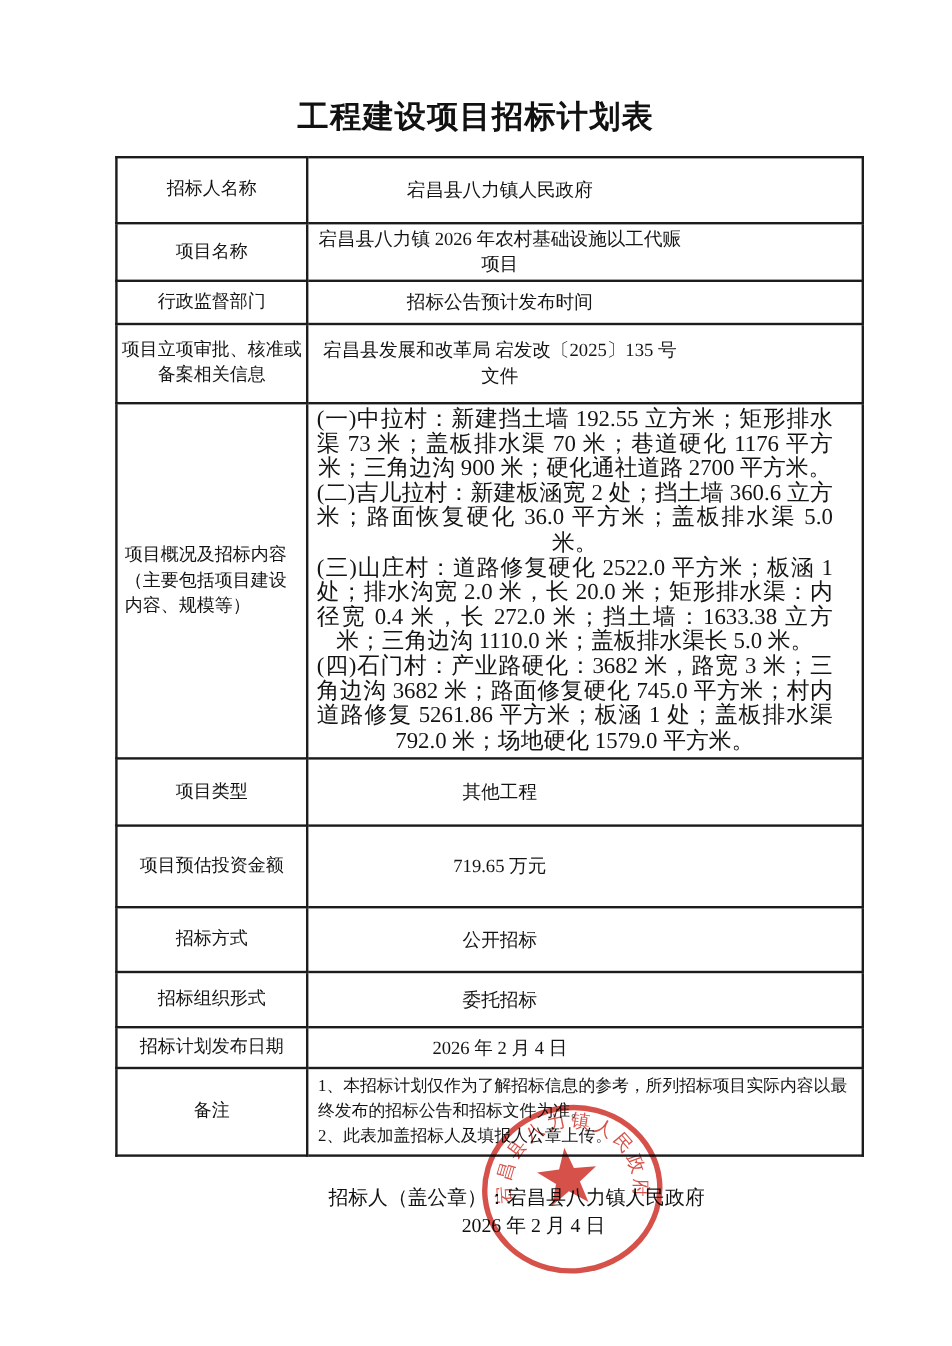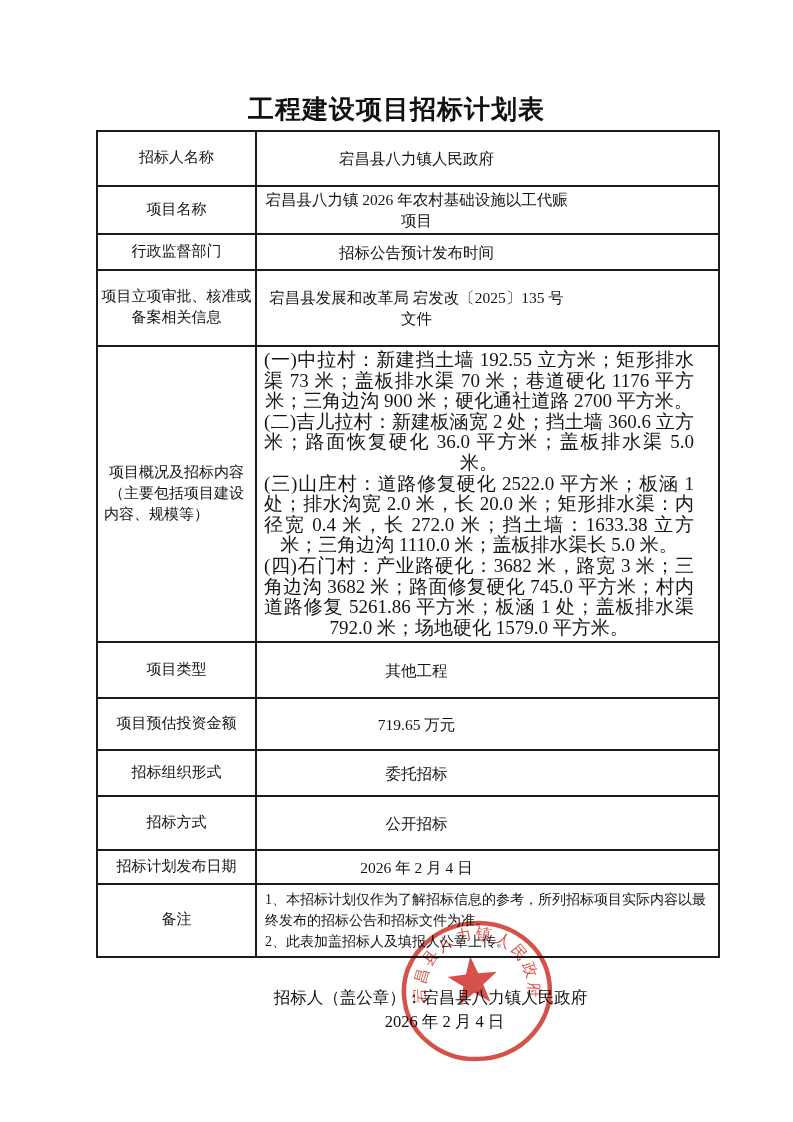--- a/index.html
+++ b/index.html
@@ -7,21 +7,21 @@
     width:793px;height:1122px;
     background:#ffffff;
     font-family:"Liberation Serif","DejaVu Serif",serif;
     color:#1a1a1a;
     position:relative;
     overflow:hidden;
   }
   .page{position:absolute;inset:0;background:#fff;}
 
   .doc-title{
-    position:absolute;top:92px;left:0;width:793px;
+    position:absolute;top:80px;left:0;width:793px;
     text-align:center;
     font-size:26px;font-weight:bold;letter-spacing:1px;
     color:#111;
   }
 
   table.main{
     position:absolute;left:96px;top:130px;
     width:622px;
     border-collapse:collapse;
     table-layout:fixed;
@@ -31,24 +31,23 @@
     border:2px solid #1c1c1c;
     vertical-align:middle;
     color:#141414;
   }
   td.label{
     width:159px;
     text-align:center;
     padding:0 6px;
     font-size:15px;
     line-height:21px;
-    font-family:Liberation Mono, monospace;
   }
   td.label.tight{padding:0 1px;}
-  td.label.leftish{text-align:center;text-align-last:left;margin-left:12px;}
+  td.label.leftish{text-align:left;text-align-last:left;margin-left:12px;}
   td.value{
     text-align:center;
     padding:2px 150px 2px 8px; 
     font-size:15.5px;
     line-height:21px;
   }
   td.overview{
     padding:3px 24px 3px 7px;
     font-size:19px;
   }
@@ -107,48 +106,48 @@
       <td class="value">宕昌县八力镇人民政府</td>
     </tr>
     <tr style="height:35px">
       <td class="label">项目名称</td>
       <td class="value">宕昌县八力镇 2026 年农村基础设施以工代赈项目</td>
     </tr>
     <tr style="height:36px">
       <td class="label">行政监督部门</td>
       <td class="value">招标公告预计发布时间</td>
     </tr>
-    <tr style="height:76px">
+    <tr style="height:66px">
       <td class="label tight">项目立项审批、核准或备案相关信息</td>
       <td class="value">宕昌县发展和改革局  宕发改〔2025〕135 号文件</td>
     </tr>
     <tr style="height:248px">
       <td class="label leftish">项目概况及招标内容（主要包括项目建设内容、规模等）</td>
       <td class="overview">
         <p>(一)中拉村：新建挡土墙 192.55 立方米；矩形排水渠 73 米；盖板排水渠 70 米；巷道硬化 1176 平方米；三角边沟 900 米；硬化通社道路 2700 平方米。</p>
         <p>(二)吉儿拉村：新建板涵宽 2 处；挡土墙 360.6 立方米；路面恢复硬化 36.0 平方米；盖板排水渠 5.0 米。</p>
         <p>(三)山庄村：道路修复硬化 2522.0 平方米；板涵 1 处；排水沟宽 2.0 米，长 20.0 米；矩形排水渠：内径宽 0.4 米，长 272.0 米；挡土墙：1633.38 立方米；三角边沟 1110.0 米；盖板排水渠长 5.0 米。</p>
         <p>(四)石门村：产业路硬化：3682 米，路宽 3 米；三角边沟 3682 米；路面修复硬化 745.0 平方米；村内道路修复 5261.86 平方米；板涵 1 处；盖板排水渠 792.0 米；场地硬化 1579.0 平方米。</p>
       </td>
     </tr>
     <tr style="height:56px">
       <td class="label">项目类型</td>
       <td class="value">其他工程</td>
     </tr>
-    <tr style="height:52px">
+    <tr style="height:68px">
       <td class="label">项目预估投资金额</td>
       <td class="value">719.65 万元</td>
+    </tr>
+    <tr style="height:54px">
+      <td class="label">招标方式</td>
+      <td class="value">公开招标</td>
     </tr>
     <tr style="height:46px">
       <td class="label">招标组织形式</td>
       <td class="value">委托招标</td>
-    </tr>
-    <tr style="height:54px">
-      <td class="label">招标方式</td>
-      <td class="value">公开招标</td>
     </tr>
     <tr style="height:34px">
       <td class="label">招标计划发布日期</td>
       <td class="value">2026 年 2 月 4 日</td>
     </tr>
     <tr style="height:70px">
       <td class="label">备注</td>
       <td class="remarks">
         <div class="remark-line">1、本招标计划仅作为了解招标信息的参考，所列招标项目实际内容以最终发布的招标公告和招标文件为准。</div>
         <div class="remark-line">2、此表加盖招标人及填报人公章上传。</div>

